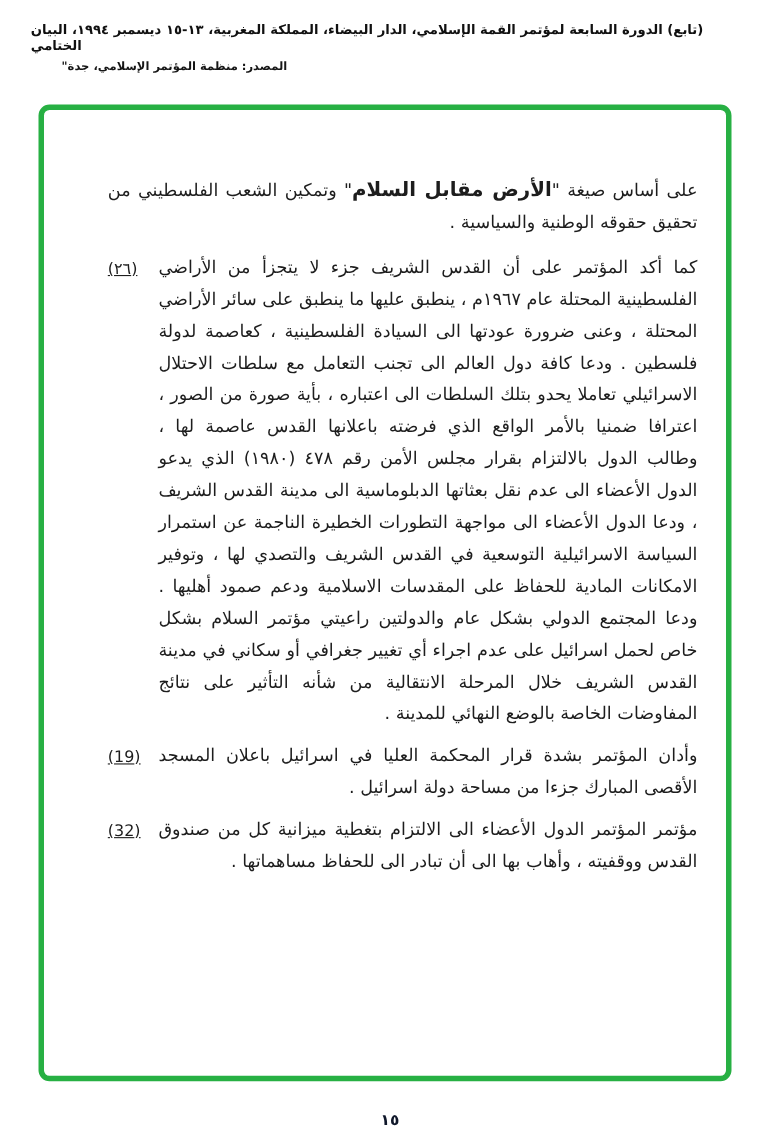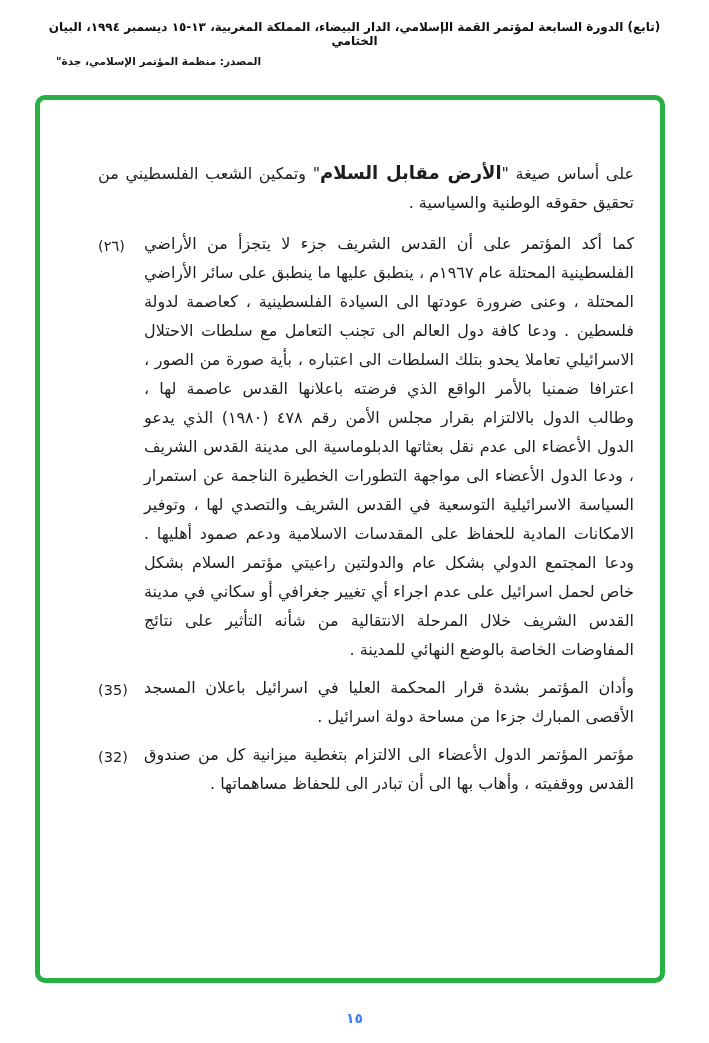--- a/index.html
+++ b/index.html
@@ -7,21 +7,21 @@
     width:709px; height:1043px;
     background:#ffffff;
     font-family:"DejaVu Sans", sans-serif;
     position:relative;
     color:#1c1c1c;
     overflow:hidden;
   }
   .header { padding-top:20px; }
   .header-line1 {
     direction:rtl;
-    text-align:center;
+    text-align:left;
     font-size:12px;
     font-weight:bold;
     color:#101010;
     padding:0 28px;
     letter-spacing:0.1px;
   }
   .header-line2 {
     direction:rtl;
     text-align:left;
     padding-left:56px;
@@ -59,38 +59,39 @@
     margin-top:9px;
   }
   .num {
     width:46px;
     flex:none;
     direction:rtl;
     text-align:left;
     font-size:14.5px;
     padding-top:3px;
     color:#1d1d1d;
+    text-decoration:underline;
   }
   .body-par {
     flex:1;
     direction:rtl;
     text-align:justify;
     margin:0;
   }
   .lead { font-weight:normal; }
   .footer {
     position:absolute;
     bottom:16px; left:0;
     width:100%;
     text-align:center;
   }
   .page-num {
     font-weight:bold;
     font-size:14px;
-    color:#3b82f6;
+    color:#0f172a;
   }
 </style>
 </head>
 <body>
 
 <div class="header">
   <div class="header-line1">(تابع) الدورة السابعة لمؤتمر القمة الإسلامي، الدار البيضاء، المملكة المغربية، ١٣-١٥ ديسمبر ١٩٩٤، البيان الختامي</div>
   <div class="header-line2">المصدر:  منظمة المؤتمر الإسلامي، جدة"</div>
 </div>
 
@@ -98,21 +99,21 @@
   <div class="content">
 
     <p class="intro"><span>على أساس صيغة "</span><span class="ornate">الأرض مقابل السلام</span><span>" وتمكين الشعب الفلسطيني من تحقيق حقوقه الوطنية والسياسية .</span></p>
 
     <div class="item">
       <div class="num">(٢٦)</div>
       <p class="body-par"><span class="lead">كما</span><span> أكد المؤتمر على أن القدس الشريف جزء لا يتجزأ من الأراضي الفلسطينية المحتلة عام ١٩٦٧م ، ينطبق عليها ما ينطبق على سائر الأراضي المحتلة ، وعنى ضرورة عودتها الى السيادة الفلسطينية ، كعاصمة لدولة فلسطين . ودعا كافة دول العالم الى تجنب التعامل مع سلطات الاحتلال الاسرائيلي تعاملا يحدو بتلك السلطات الى اعتباره ، بأية صورة من الصور ، اعترافا ضمنيا بالأمر الواقع الذي فرضته باعلانها القدس عاصمة لها ، وطالب الدول بالالتزام بقرار مجلس الأمن رقم ٤٧٨ (١٩٨٠) الذي يدعو الدول الأعضاء الى عدم نقل بعثاتها الدبلوماسية الى مدينة القدس الشريف ، ودعا الدول الأعضاء الى مواجهة التطورات الخطيرة الناجمة عن استمرار السياسة الاسرائيلية التوسعية في القدس الشريف والتصدي لها ، وتوفير الامكانات المادية للحفاظ على المقدسات الاسلامية ودعم صمود أهليها . ودعا المجتمع الدولي بشكل عام والدولتين راعيتي مؤتمر السلام بشكل خاص لحمل اسرائيل على عدم اجراء أي تغيير جغرافي أو سكاني في مدينة القدس الشريف خلال المرحلة الانتقالية من شأنه التأثير على نتائج المفاوضات الخاصة بالوضع النهائي للمدينة .</span></p>
     </div>
 
     <div class="item">
-      <div class="num">(35)</div>
+      <div class="num">(19)</div>
       <p class="body-par"><span class="lead">وأدان</span><span> المؤتمر بشدة قرار المحكمة العليا في اسرائيل باعلان المسجد الأقصى المبارك جزءا من مساحة دولة اسرائيل .</span></p>
     </div>
 
     <div class="item">
       <div class="num">(32)</div>
       <p class="body-par"><span class="lead">مؤتمر</span><span> المؤتمر الدول الأعضاء الى الالتزام بتغطية ميزانية كل من صندوق القدس ووقفيته ، وأهاب بها الى أن تبادر الى للحفاظ مساهماتها .</span></p>
     </div>
 
   </div>
 </div>

